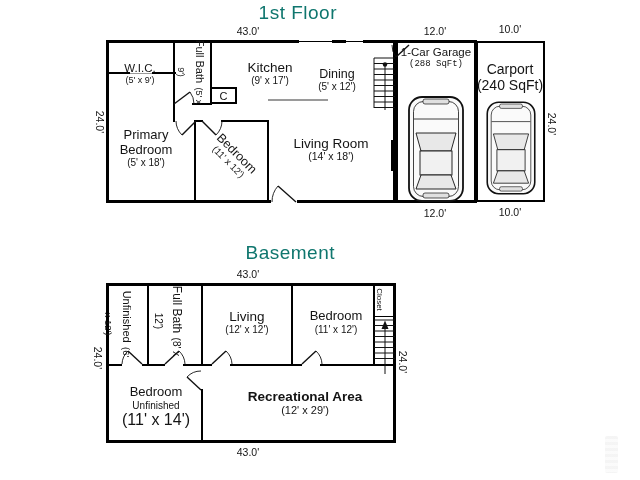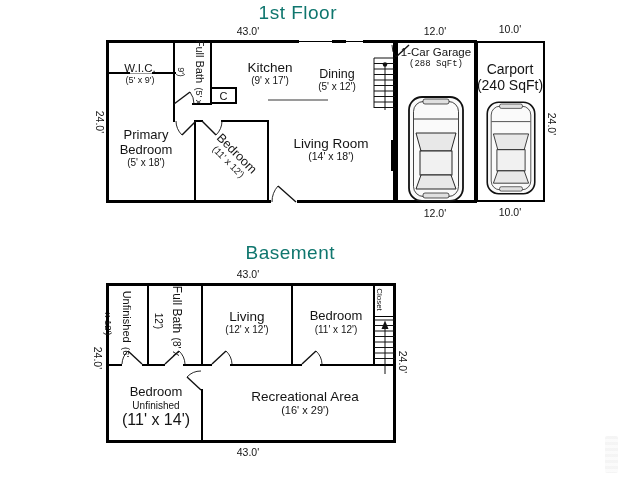--- a/index.html
+++ b/index.html
@@ -223,19 +223,19 @@
   </div>
   <div class="vlbl" style="left:367px;top:294px;width:36px;height:11px;">
     <span class="nm" style="font-size:8px;">Closet</span>
   </div>
   <div class="lbl" style="left:106px;top:385px;width:100px;">
     <span class="nm" style="font-size:13px;">Bedroom</span>
     <span class="sz" style="font-size:10px;">Unfinished</span>
     <span class="sz" style="font-size:16px;">(11' x 14')</span>
   </div>
   <div class="lbl" style="left:230px;top:389px;width:150px;">
-    <span class="nm" style="font-size:13.5px;">Recreational Area</span>
-    <span class="sz" style="font-size:11px;">(16' x 29')</span>
+    <span class="nm" style="font-size:13.5px;font-weight:bold;">Recreational Area</span>
+    <span class="sz" style="font-size:11px;">(12' x 29')</span>
   </div>
 
   <div class="wm" style="left:605px;top:436px;"></div>
 
 </div>
 
 </body></html>

